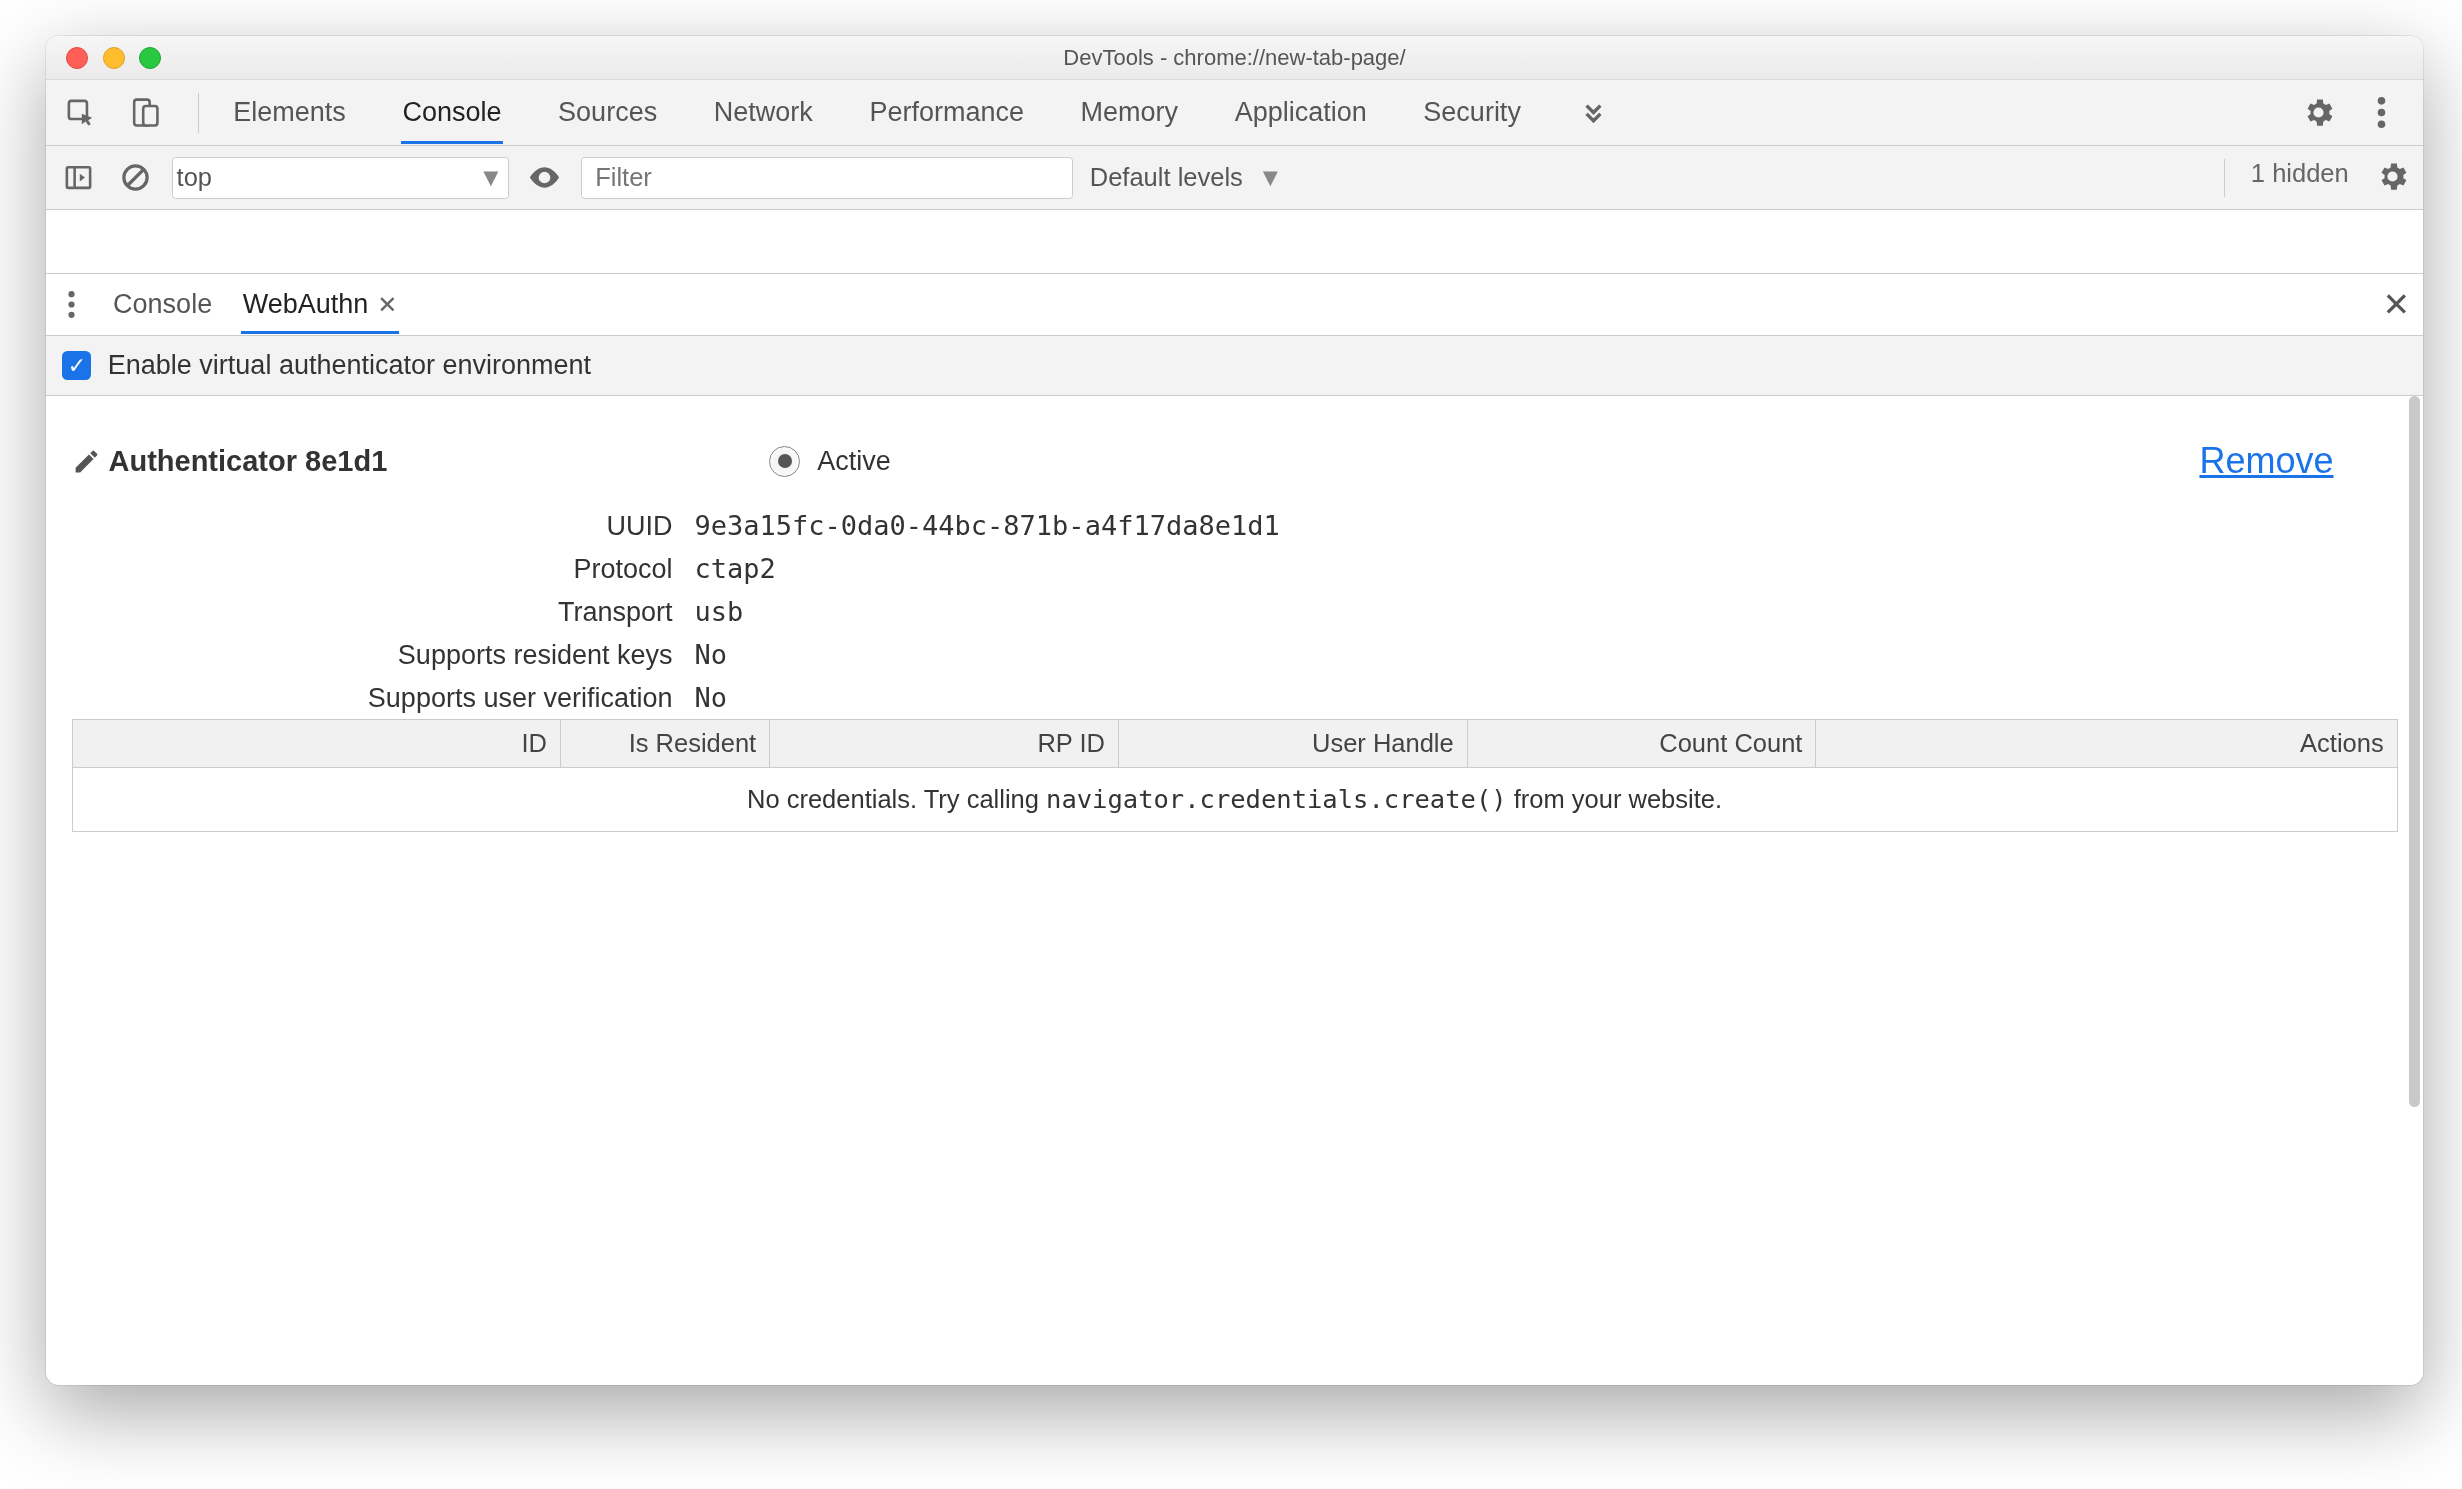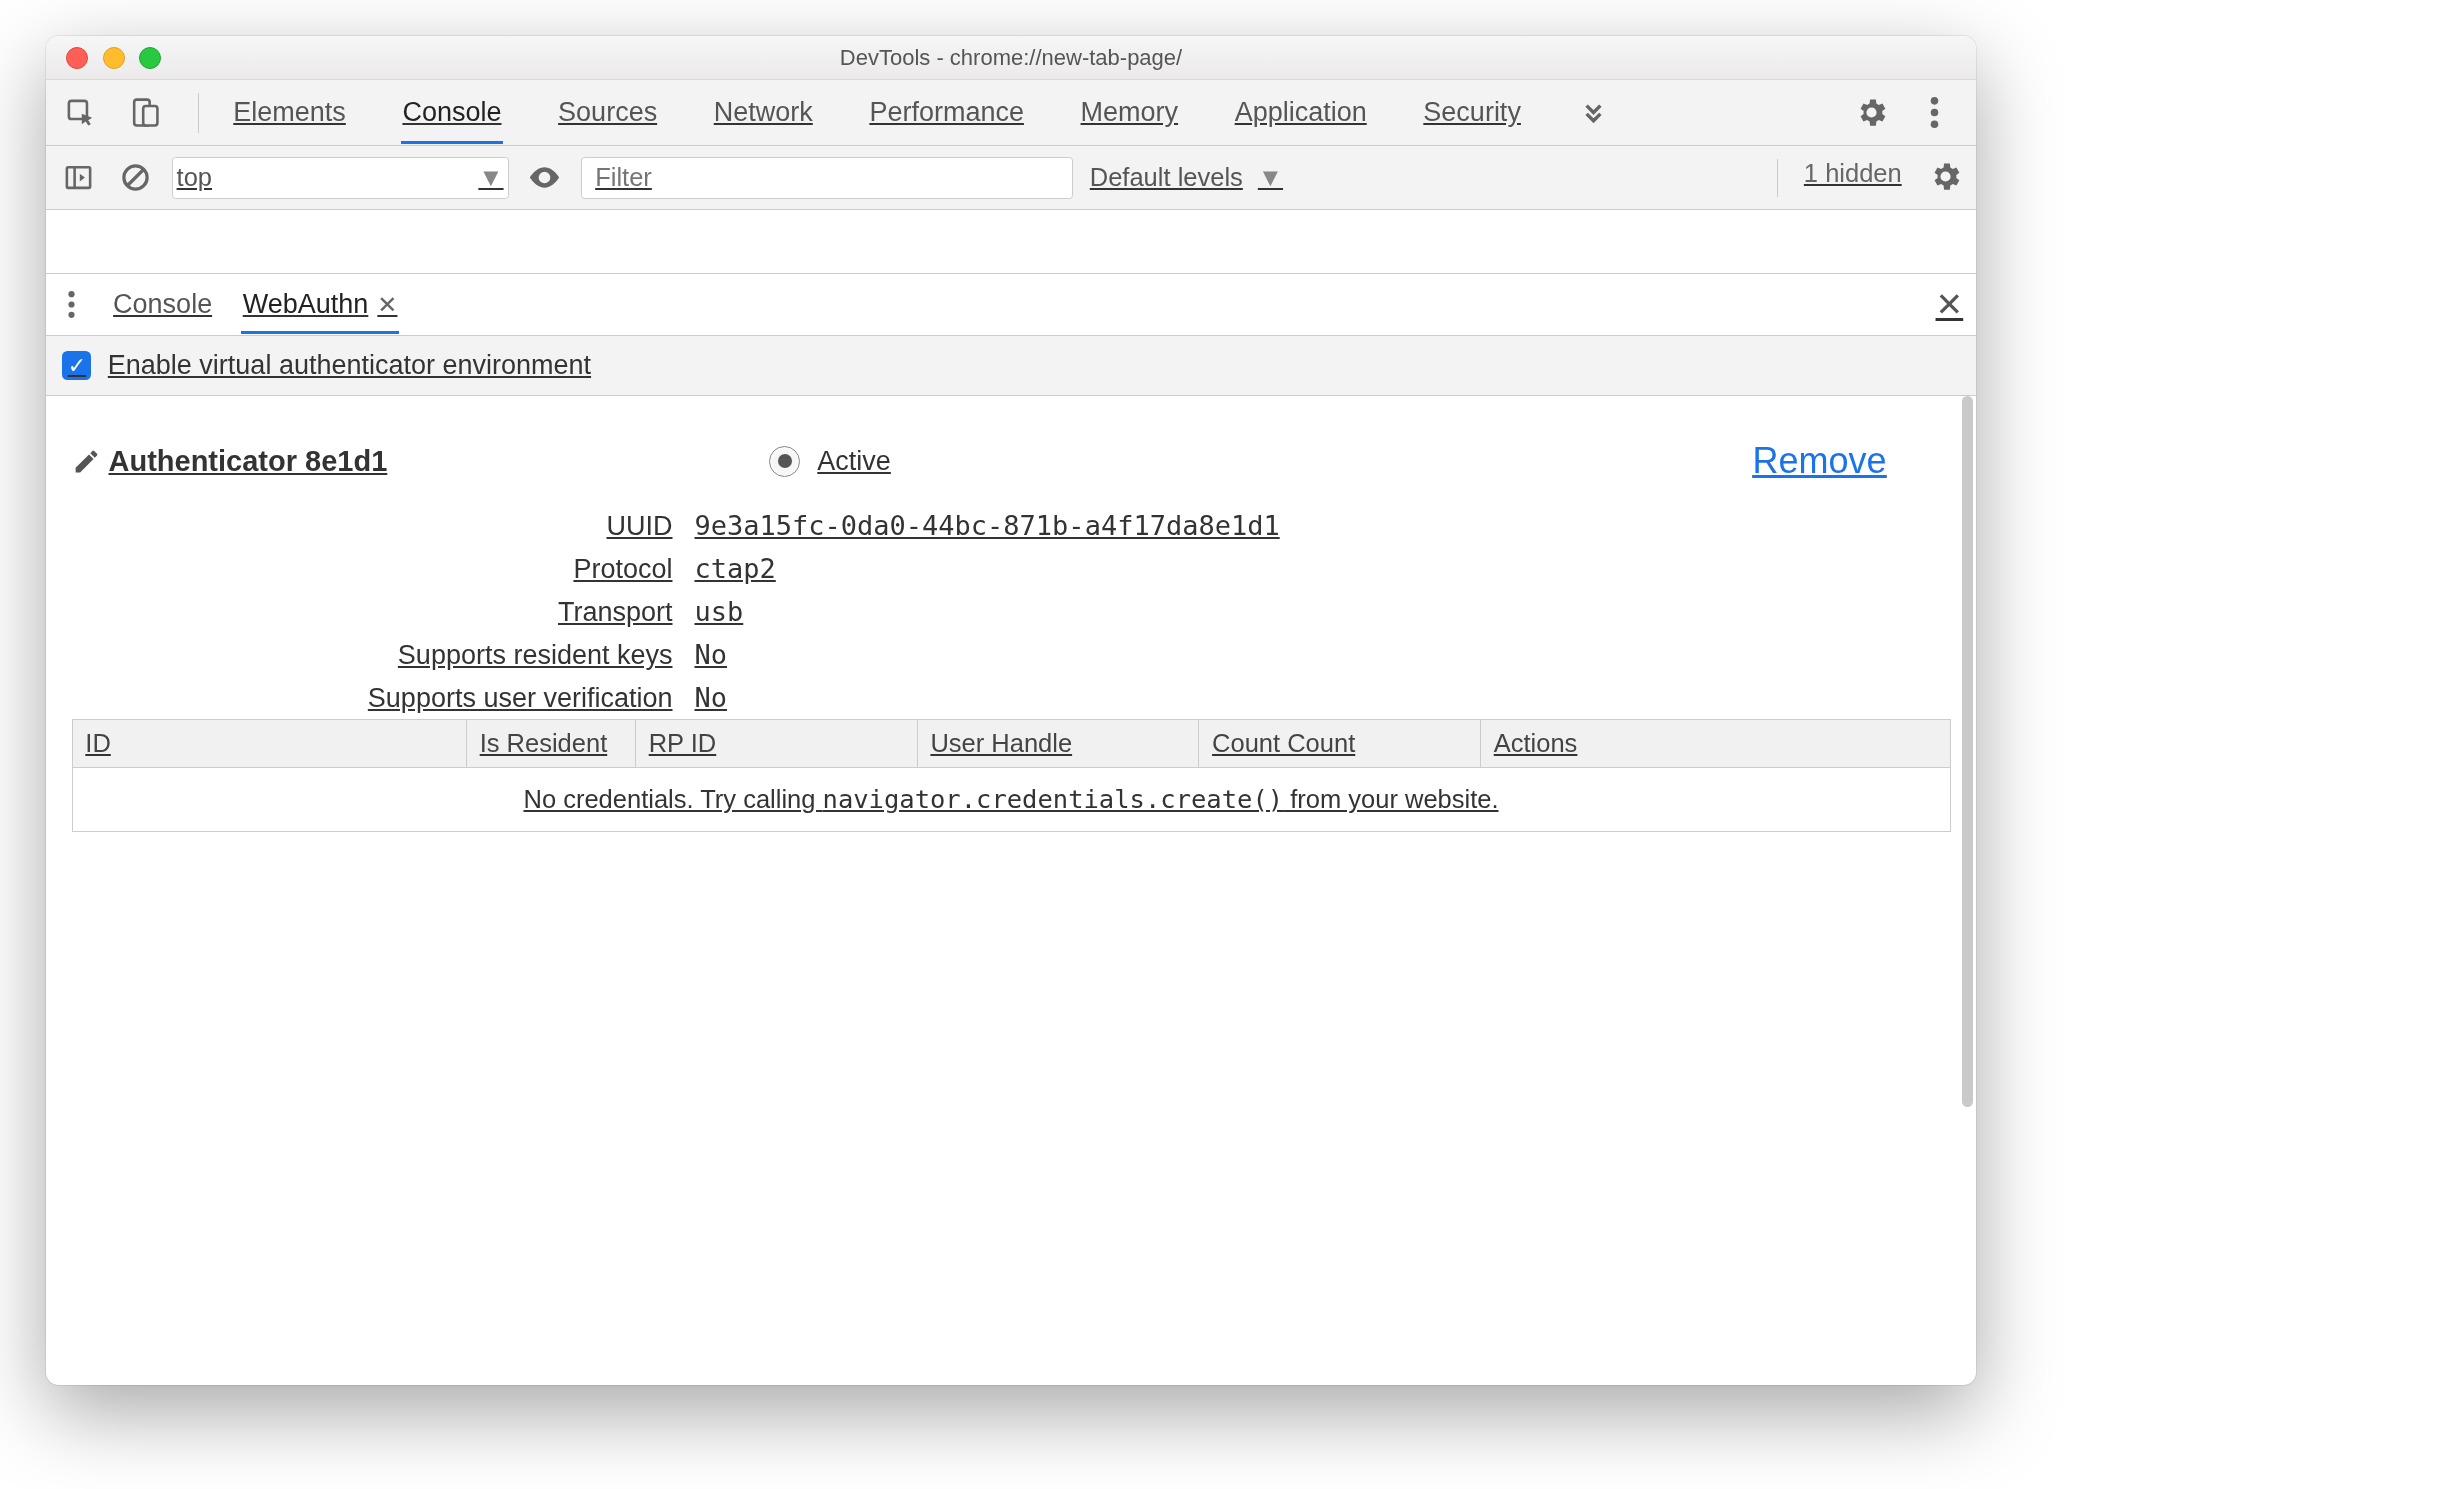--- a/index.html
+++ b/index.html
@@ -10,27 +10,26 @@
     color:#333;
     font-size:25.5px;
     width:2462px;
     height:1489px;
     overflow:hidden;
     position:relative;
   }
   .window-shadow {
     position:absolute;
     top:36px; left:46px;
-    width:1930px; height:1349px;
+    width:2377px; height:1349px;
     border-radius:12.8px;
     box-shadow:0 27px 82px rgba(0,0,0,0.35), 0 0 0 0.9px rgba(0,0,0,0.08);
     background:#fff;
     display:flex; flex-direction:column;
     overflow:hidden;
-    text-decoration:underline;
   }
   
   .titlebar {
     height:44px;
     background:linear-gradient(#f6f6f6,#eceaea);
     border-bottom:0.9px solid #d8d8d8;
     display:flex; align-items:center;
     position:relative;
   }
   .traffic { display:flex; gap:14.6px; margin-left:20px; }
@@ -120,21 +119,21 @@
   .remove{margin-left:auto;margin-right:64px;color:#1a73e8;text-decoration:underline;font-size:36px;cursor:pointer;}
   .kv{display:flex;gap:22px;padding:5.5px 25.5px;font-size:27px;align-items:baseline;}
   .kv .k{width:601px;text-align:right;color:#333;}
   .kv .v{font-family:ui-monospace,Menlo,monospace;color:#333;}
   .section-h{font-weight:700;font-size:27px;padding:33px 25.5px 16.4px 25.5px;color:#222;}
   table.cred{
     width:calc(100% - 51px);margin:0 25.5px;border-collapse:collapse;
     font-size:25.5px;color:#333;
   }
   table.cred th, table.cred td{
-    border:0.9px solid #ccc;padding:9px 12.8px;text-align:left;background:#f1f1f1;font-weight:400;color:#444;
+    border:0.9px solid #ccc;padding:9px 12.8px;text-align:right;background:#f1f1f1;font-weight:400;color:#444;
   }
   table.cred td.empty{background:#fff;text-align:center;padding:16.4px;color:#333;}
   table.cred td.empty code{font-family:ui-monospace,Menlo,monospace;}
   svg{display:block;}
   input{font-family:inherit;}
 </style>
 </head>
 <body>
 
 <div class="window-shadow">

